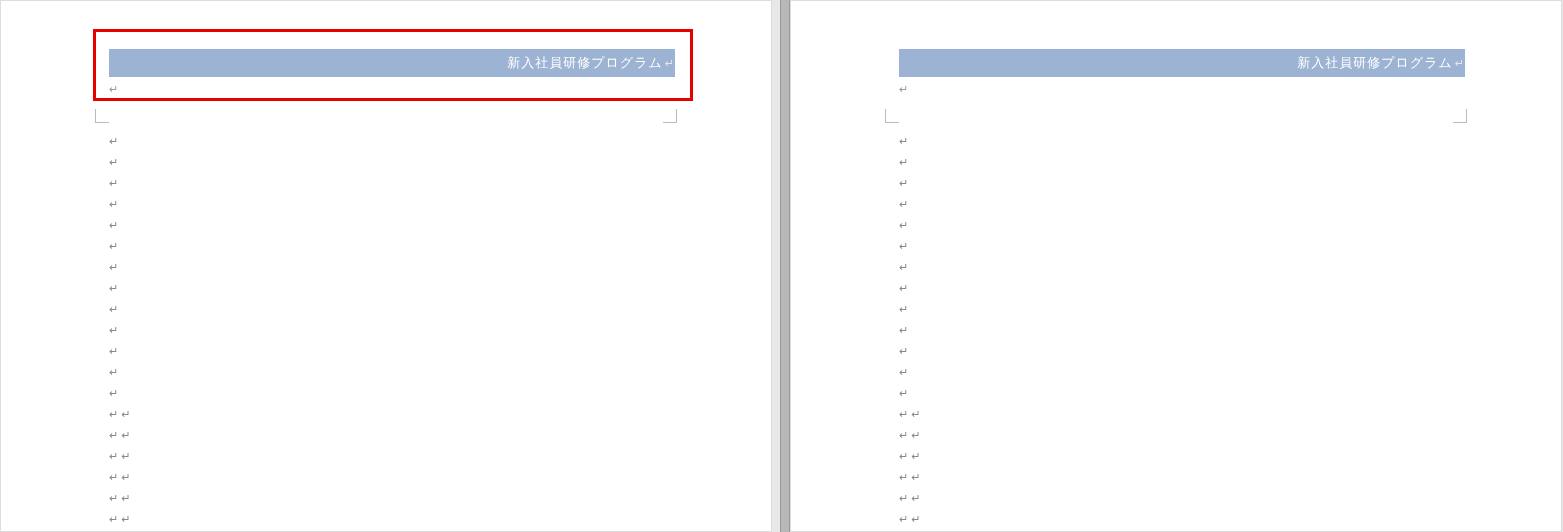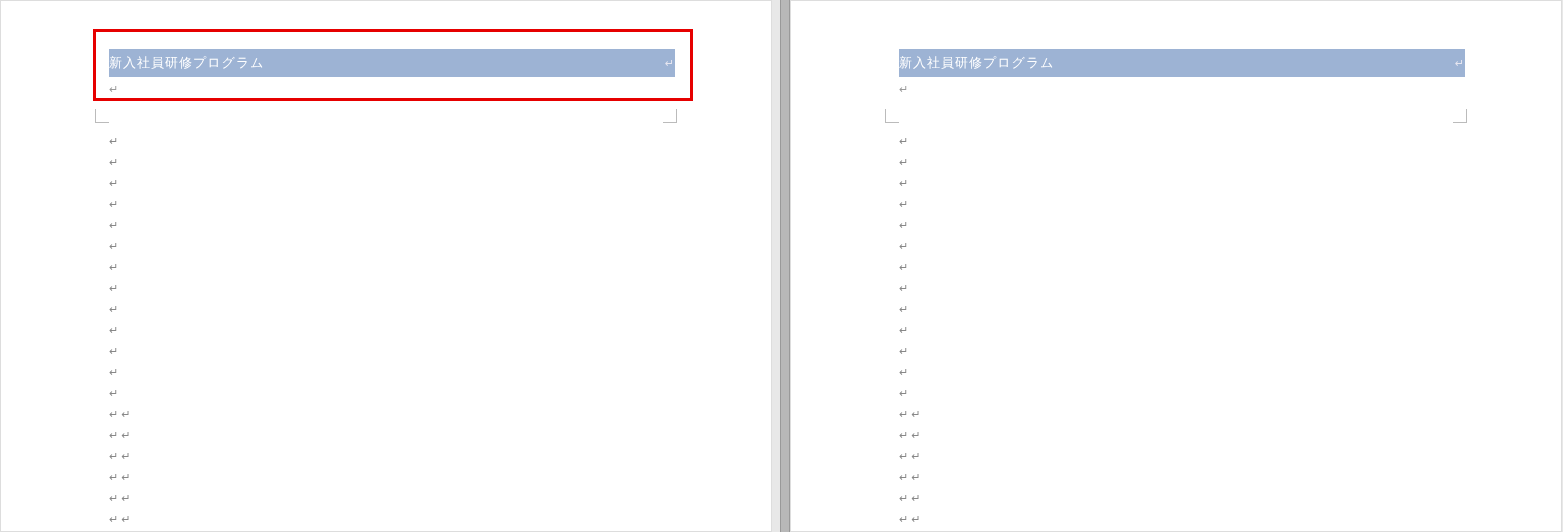--- a/index.html
+++ b/index.html
@@ -49,21 +49,21 @@
     }
     .header-band {
       position: absolute;
       top: 48px;
       left: 108px;
       width: 566px;
       height: 28px;
       background: #9db3d4;
       display: flex;
       align-items: center;
-      justify-content: space-between;
+      justify-content: flex-end;
       color: #ffffff;
       font-size: 13px;
       letter-spacing: 1px;
     }
     .header-band .pilcrow {
       font-size: 11px;
       color: #e6e6f0;
       margin-left: 2px;
     }
     .below-header-mark {

